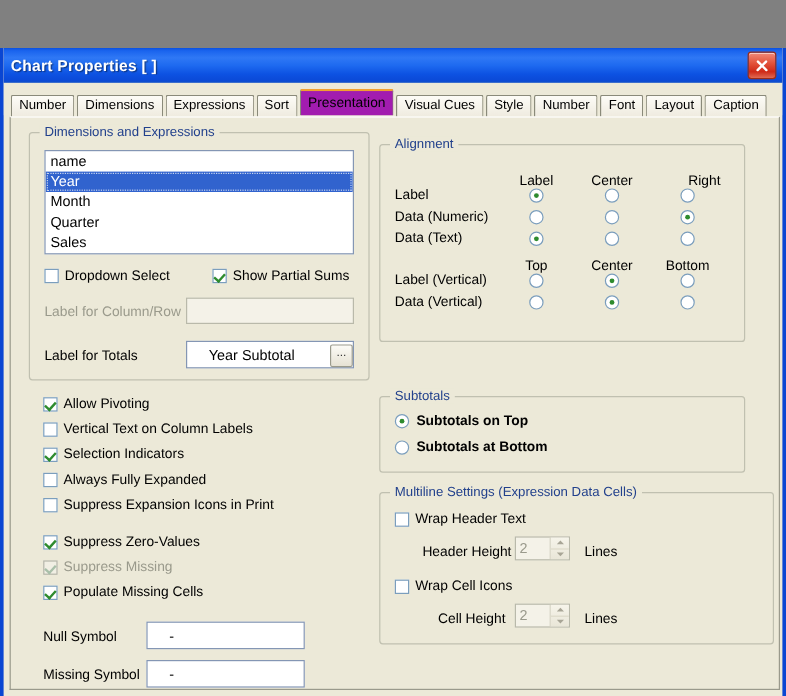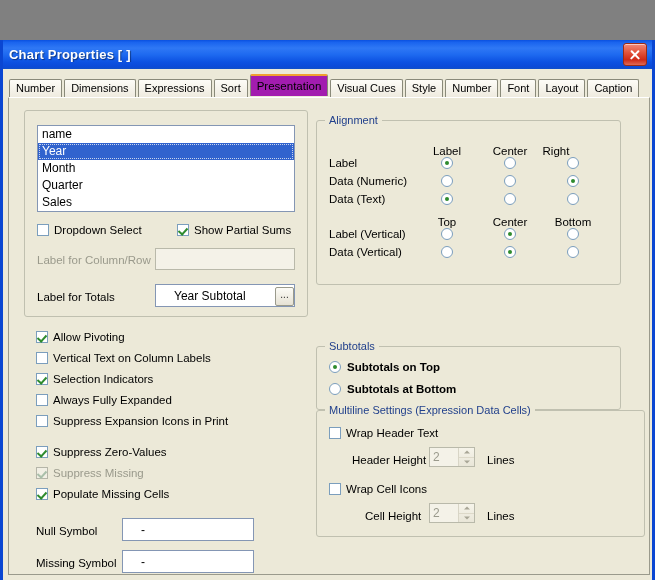--- a/index.html
+++ b/index.html
@@ -332,20 +332,21 @@
       <div class="tab">Style</div>
       <div class="tab">Number</div>
       <div class="tab">Font</div>
       <div class="tab">Layout</div>
       <div class="tab">Caption</div>
     </div>
 
   <div id="client">
 
     <div class="groupbox" style="left:15px; top:12px; width:282px; height:205px;">
+      <div class="legend">Dimensions and Expressions</div>
 
       <div class="listbox" style="left:12px; top:14px; width:256px; height:85px;">
           <div class="item">name</div>
           <div class="item selected">Year</div>
           <div class="item">Month</div>
           <div class="item">Quarter</div>
           <div class="item">Sales</div>
         </div>
 
       <div class="row" style="left:12px; top:113px;">
@@ -368,21 +369,21 @@
         <span>Year Subtotal</span>
       </div>
       <div class="ellipsis-btn" style="left:250px; top:176px;">...</div>
     </div>
 
     <div class="groupbox" style="left:307px; top:22px; width:303px; height:163px;">
       <div class="legend">Alignment</div>
       <div id="alignment-body" style="position:absolute; left:0; top:0; right:0; bottom:0;">
           <div class="colhead" style="left: 100px; top: 24px; width: 60px;">Label</div>
           <div class="colhead" style="left: 163px; top: 24px; width: 60px;">Center</div>
-          <div class="colhead" style="left: 209px; top: 24px; width: 60px;">Right</div>
+          <div class="colhead" style="left: 240px; top: 24px; width: 60px;">Right</div>
           <div class="colhead" style="left: 100px; top: 95px; width: 60px;">Top</div>
           <div class="colhead" style="left: 163px; top: 95px; width: 60px;">Center</div>
           <div class="colhead" style="left: 226px; top: 95px; width: 60px;">Bottom</div>
           <div class="label-abs" style="left: 12px; top: 36px;">Label</div>
           <div class="rb checked" style="position: absolute; left: 124px; top: 36px; margin: 0px;"></div>
           <div class="rb" style="position: absolute; left: 187px; top: 36px; margin: 0px;"></div>
           <div class="rb" style="position: absolute; left: 250px; top: 36px; margin: 0px;"></div>
           <div class="label-abs" style="left: 12px; top: 54px;">Data (Numeric)</div>
           <div class="rb" style="position: absolute; left: 124px; top: 54px; margin: 0px;"></div>
           <div class="rb" style="position: absolute; left: 187px; top: 54px; margin: 0px;"></div>
@@ -440,21 +441,21 @@
     <div class="label-abs" style="left:27px; top:427px;">Null Symbol</div>
     <div class="textinput" style="left:113px; top:420px; width:132px; height:23px;">
       <span>-</span>
     </div>
 
     <div class="label-abs" style="left:27px; top:459px;">Missing Symbol</div>
     <div class="textinput" style="left:113px; top:452px; width:132px; height:23px;">
       <span>-</span>
     </div>
 
-    <div class="groupbox" style="left:307px; top:248px; width:303px; height:62px;">
+    <div class="groupbox" style="left:307px; top:232px; width:303px; height:62px;">
       <div class="legend">Subtotals</div>
       <div id="subtotals-body" style="position:absolute; left:0; top:0; right:0; bottom:0;font-weight:bold;">
           <div class="row" style="left: 12px; top: 14px;">
             <span class="rb checked"></span>
             <span>Subtotals on Top</span>
           </div>
           <div class="row" style="left: 12px; top: 36px;">
             <span class="rb"></span>
             <span>Subtotals at Bottom</span>
           </div>

